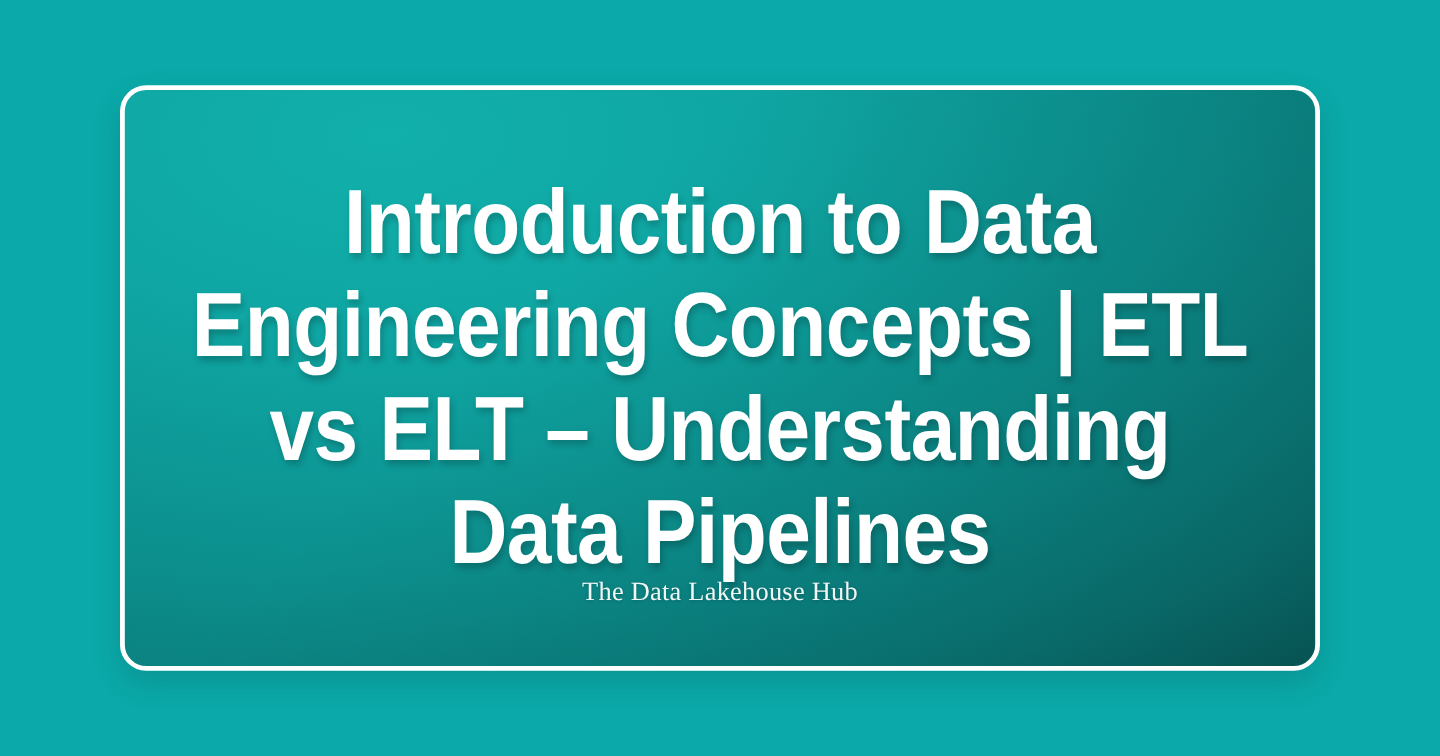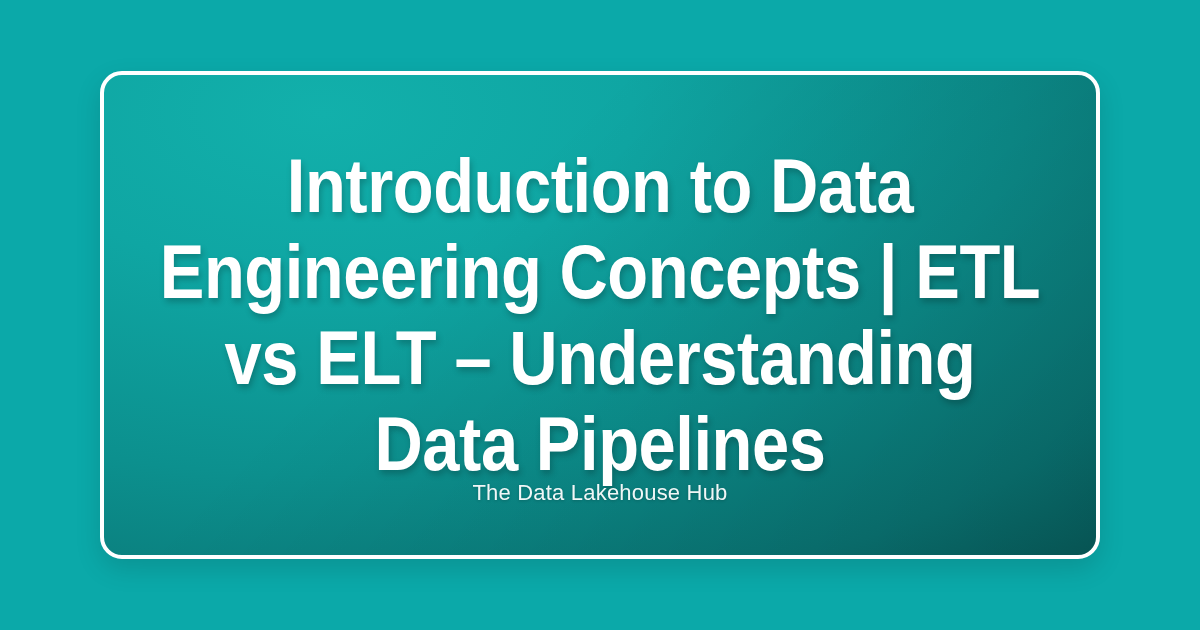--- a/index.html
+++ b/index.html
@@ -86,21 +86,21 @@
   }
 
   
   .brand {
     position: absolute;
     left: 0;
     top: 480px;
     width: 1200px;
     text-align: center;
     color: rgba(255, 255, 255, 0.94);
-    font-family: Liberation Sans, sans-serif;
+    font-family: Liberation Serif, serif;
     font-weight: 400;
     font-size: 22px;
     line-height: 26px;
     letter-spacing: 0.2px;
     text-shadow: 0 1px 3px rgba(0, 0, 0, 0.20);
     pointer-events: none;
   }
 </style>
 </head>
 <body>

